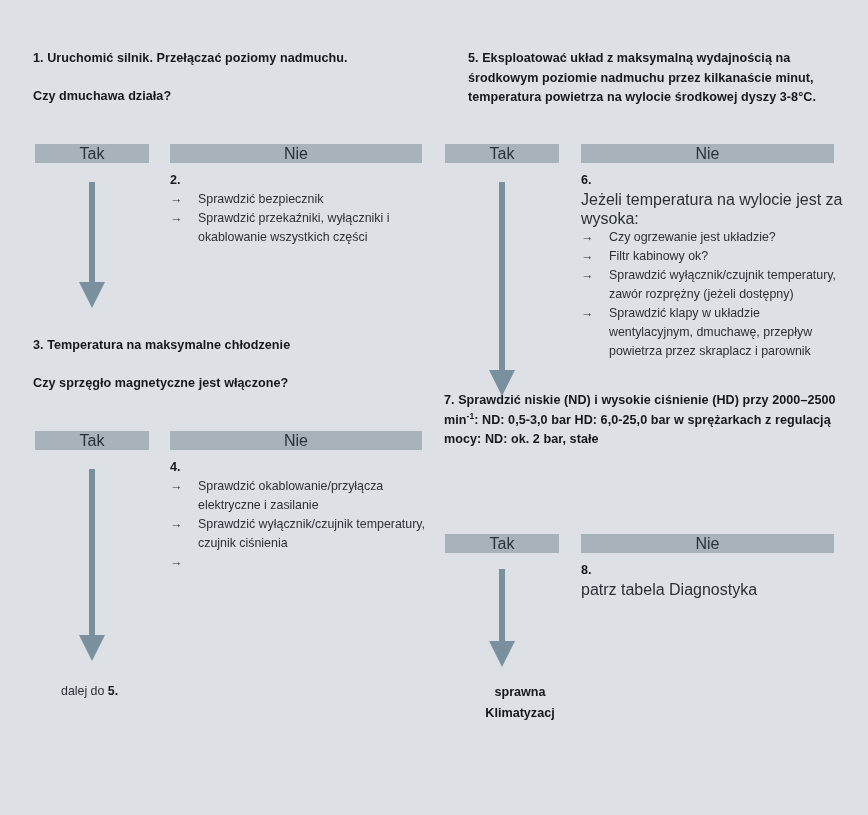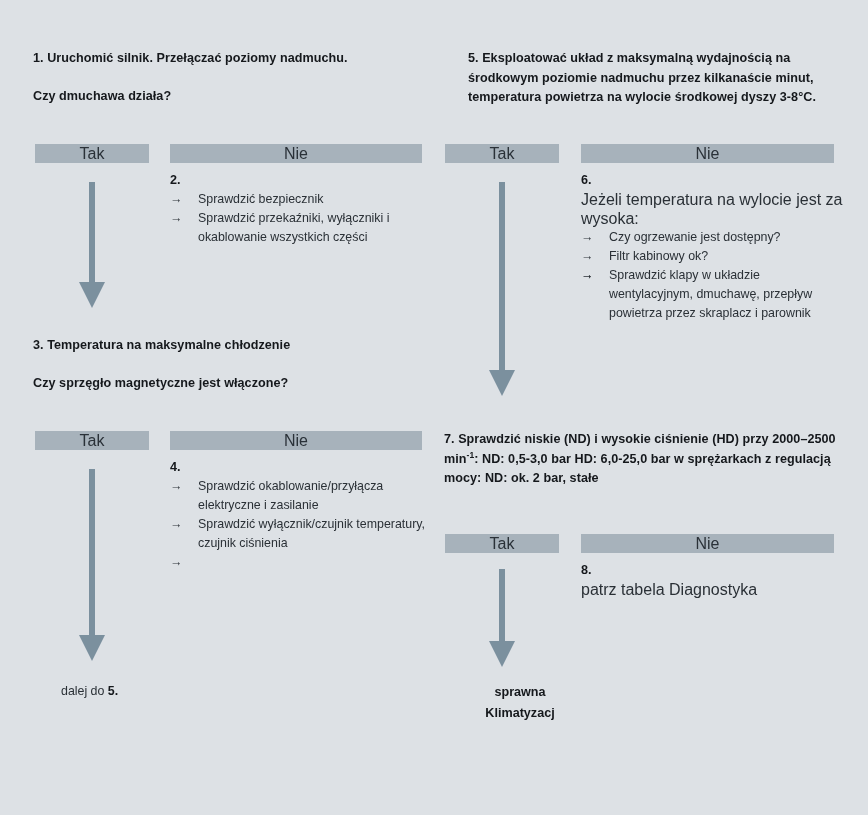--- a/index.html
+++ b/index.html
@@ -193,37 +193,38 @@
     <div class="shaft" style="height:188px;"></div>
     <div class="head" style="top:188px;"></div>
   </div>
 
   <div class="abs" style="left:581px; top:171px; width:262px;">
     <div class="blocknum">6.</div>
     <div class="blockintro">Jeżeli temperatura na wylocie jest za wysoka:</div>
     <ul class="bul">
       <li>
         <span class="ar">→</span>
-        <span>Czy ogrzewanie jest dostępny?</span>
+        <span>Czy ogrzewanie jest układzie?</span>
       </li>
       <li>
         <span class="ar">→</span>
         <span>Filtr kabinowy ok?</span>
       </li>
       <li>
         <span class="ar">→</span>
+        <span>Sprawdzić wyłącznik/czujnik temperatury, zawór rozprężny (jeżeli dostępny)</span>
       </li>
       <li>
         <span class="ar">→</span>
         <span>Sprawdzić klapy w układzie wentylacyjnym, dmuchawę, przepływ powietrza przez skraplacz i parownik</span>
       </li>
     </ul>
   </div>
 
-  <div class="abs stmt" style="left:444px; top:430px; width:400px;"><span>7. Sprawdzić niskie (ND) i wysokie ciśnienie (HD) przy 2000–2500 min</span><span class="sup">-1</span><span>: ND: 0,5-3,0 bar HD: 6,0-25,0 bar w sprężarkach z regulacją mocy: ND: ok. 2 bar, stałe</span></div>
+  <div class="abs stmt" style="left:444px; top:391px; width:400px;"><span>7. Sprawdzić niskie (ND) i wysokie ciśnienie (HD) przy 2000–2500 min</span><span class="sup">-1</span><span>: ND: 0,5-3,0 bar HD: 6,0-25,0 bar w sprężarkach z regulacją mocy: ND: ok. 2 bar, stałe</span></div>
 
   <div class="abs bar" style="left:445px; top:534px; width:114px;">Tak</div>
 
   <div class="abs bar" style="left:581px; top:534px; width:253px;">Nie</div>
 
   <div class="arrow" style="left:489px; top:569px; height:98px;">
     <div class="shaft" style="height:72px;"></div>
     <div class="head" style="top:72px;"></div>
   </div>
 

